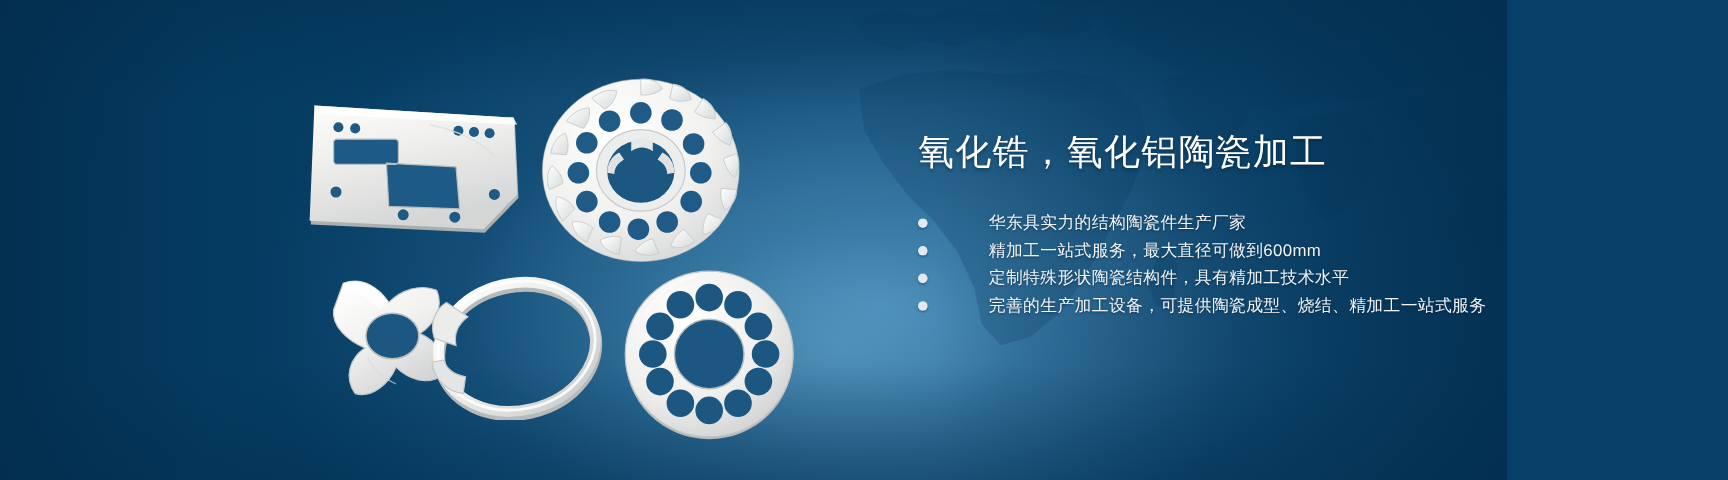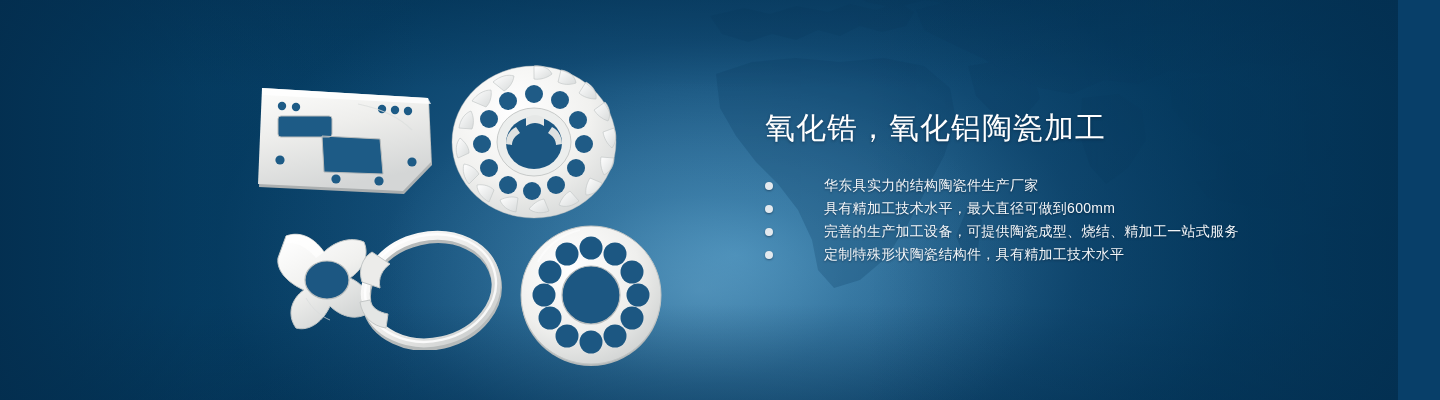--- a/index.html
+++ b/index.html
@@ -4,21 +4,21 @@
 <style>
   * { margin:0; padding:0; box-sizing:border-box; }
   html, body {
     width:1440px; height:400px;
     overflow:hidden;
     background:#083f69;
     font-family:"Liberation Sans","DejaVu Sans",sans-serif;
   }
   #banner {
     position:relative;
-    width:1398px; height:400px;
+    width:1256px; height:400px;
     overflow:hidden;
     background:#063f68;
   }
   
   .bg-base {
     position:absolute; inset:0;
     background:#054067;
   }
   .bg-glow {
     position:absolute; inset:0;
@@ -324,26 +324,26 @@
 
   <div class="copy">
     <div class="headline">氧化锆，氧化铝陶瓷加工</div>
     <ul class="bullets">
       <li>
         <span class="dot"></span>
         <span class="btext">华东具实力的结构陶瓷件生产厂家</span>
       </li>
       <li>
         <span class="dot"></span>
-        <span class="btext">具有精加工技术水平，最大直径可做到600mm</span>
+        <span class="btext">精加工一站式服务，最大直径可做到600mm</span>
+      </li>
+      <li>
+        <span class="dot"></span>
+        <span class="btext">定制特殊形状陶瓷结构件，具有精加工技术水平</span>
       </li>
       <li>
         <span class="dot"></span>
         <span class="btext">完善的生产加工设备，可提供陶瓷成型、烧结、精加工一站式服务</span>
       </li>
-      <li>
-        <span class="dot"></span>
-        <span class="btext">定制特殊形状陶瓷结构件，具有精加工技术水平</span>
-      </li>
     </ul>
   </div>
 
 </div>
 
 </body></html>

